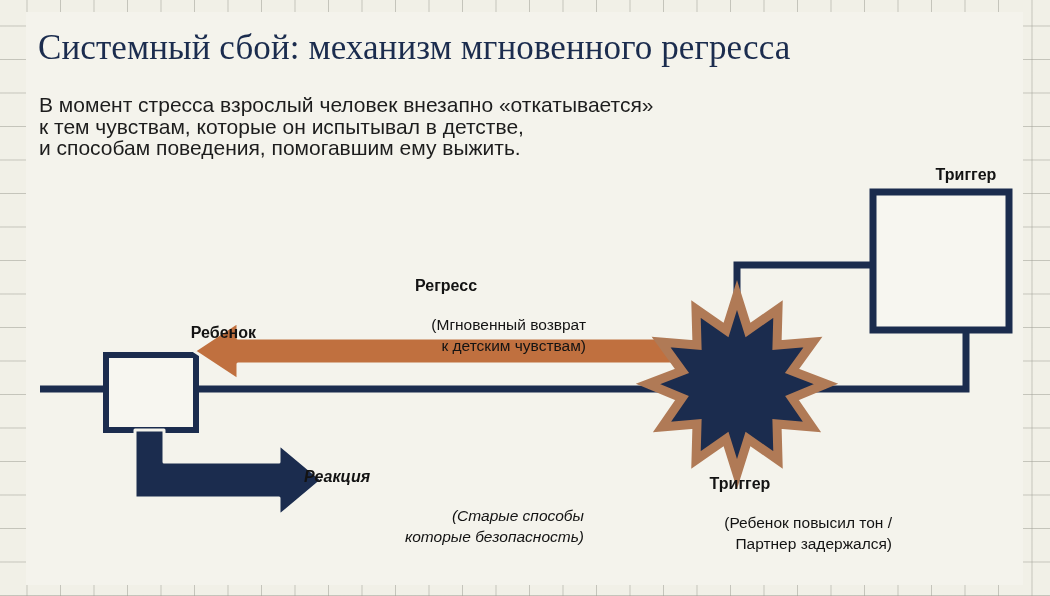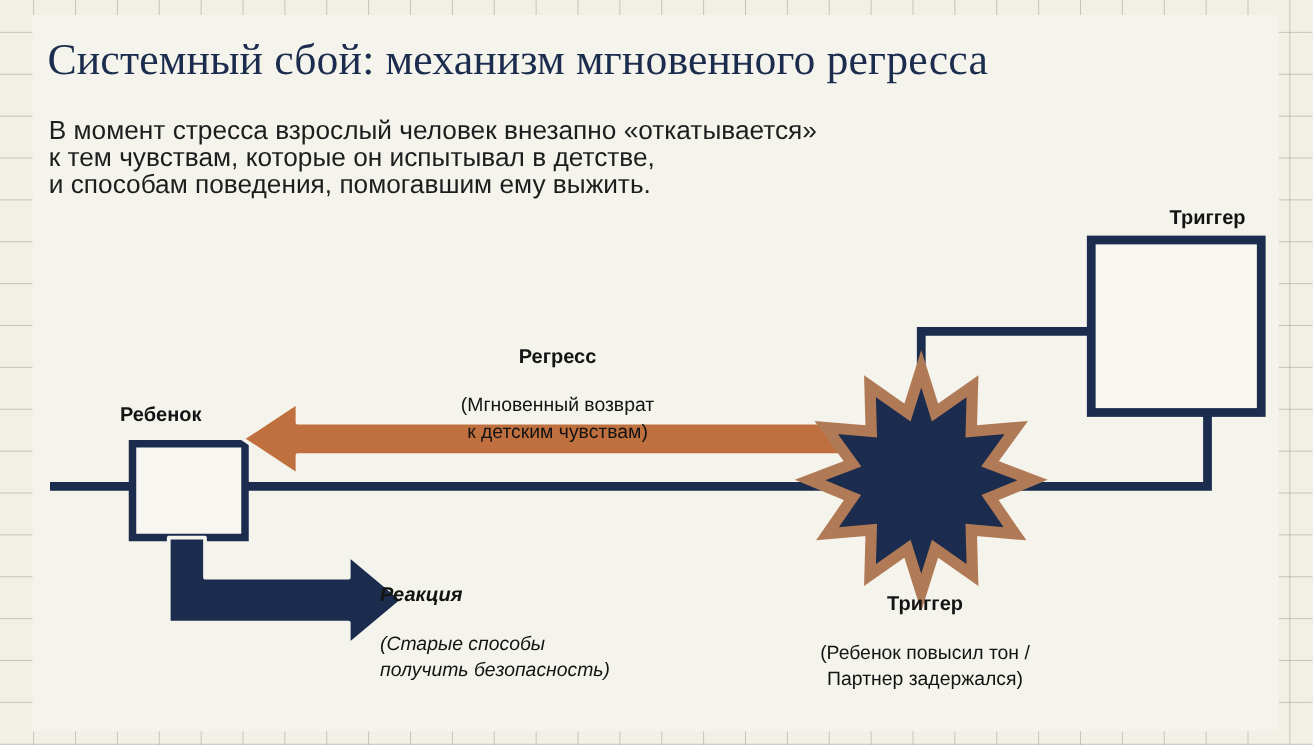--- a/index.html
+++ b/index.html
@@ -85,38 +85,39 @@
   }
   .lbl-head {
     font-size: 16px;
     font-weight: 700;
     line-height: 20px;
   }
   .lbl-sub {
     font-size: 15.5px;
     font-weight: 400;
     line-height: 21px;
+    text-align: right;
   }
   .ctr { text-align: center; }
 
   #lbl-adult {
     left: 860px;
     top: 154px;
     width: 160px;
     font-size: 16px;
     font-weight: 700;
     text-align: center;
   }
   #lbl-child {
     left: 70px;
     top: 312px;
     width: 160px;
     font-size: 16px;
     font-weight: 700;
-    text-align: left;
+    text-align: right;
   }
 
   #grp-regress {
     left: 280px;
     top: 246px;
     width: 280px;
     text-align: center;
   }
   #grp-reaction {
     left: 278px;
@@ -210,21 +211,21 @@
 
       <div class="lbl ctr" id="grp-regress">
         <div class="lbl-head">Регресс</div>
         <div class="lbl-sub">(Мгновенный возврат
 к детским чувствам)</div>
       </div>
 
       <div class="lbl" id="grp-reaction">
         <div class="lbl-head">Реакция</div>
         <div class="lbl-sub">(Старые способы
-получить безопасность)</div>
+которые безопасность)</div>
       </div>
 
       <div class="lbl ctr" id="grp-trigger">
         <div class="lbl-head">Триггер</div>
         <div class="lbl-sub">(Ребенок повысил тон /
 Партнер задержался)</div>
       </div>
 
     </div>
   </div>

